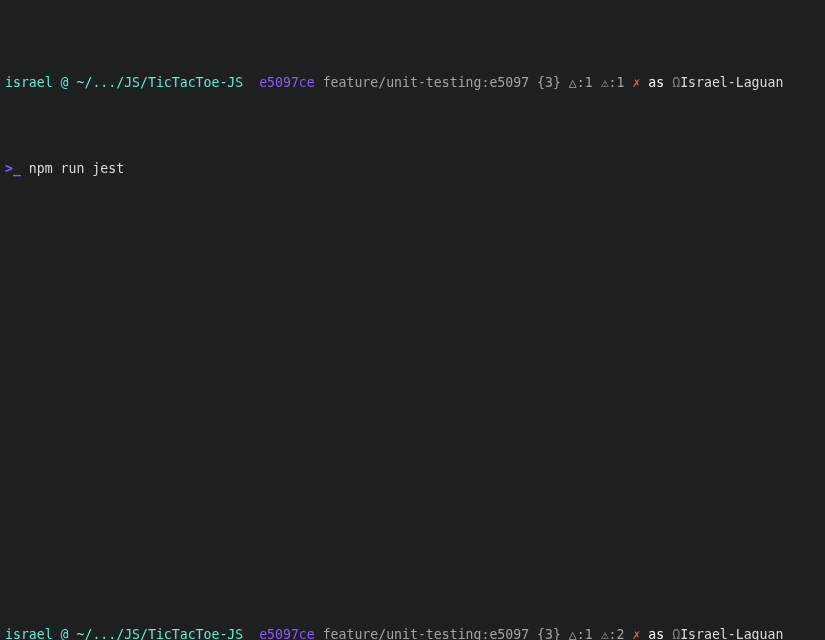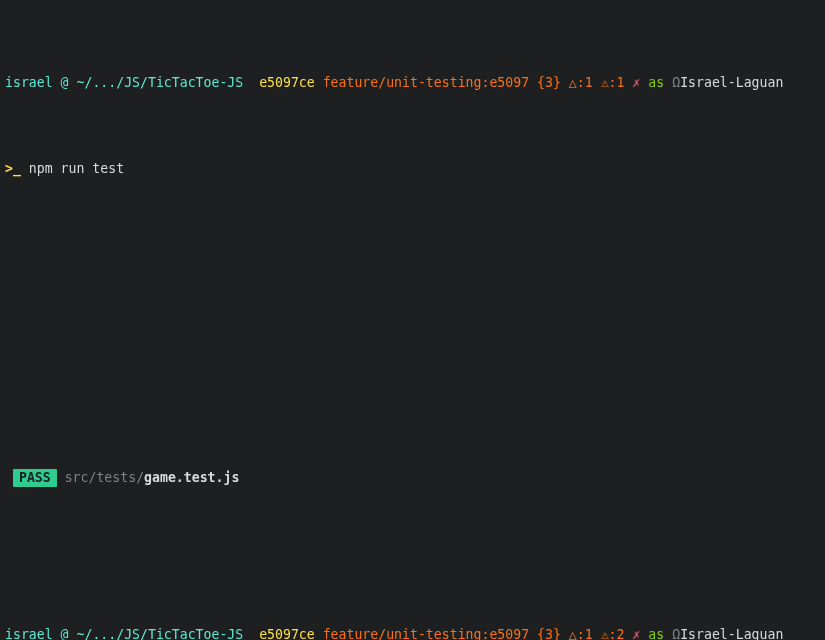--- a/index.html
+++ b/index.html
@@ -24,24 +24,24 @@
   }
   .line {
     white-space: pre;
     height: 17.2px;
     letter-spacing: 0px;
   }
   .blank { height: 17.2px; }
 
   
   .c-green      { color: #5eead4; }
-  .c-blue       { color: #fde047; }
-  .c-cyan       { color: #f97316; }
+  .c-blue       { color: #8b5cf6; }
+  .c-cyan       { color: #a3a3a3; }
   .c-red        { color: #e05561; }
-  .c-grey       { color: #84cc16; }
+  .c-grey       { color: #ffffff; }
   .c-dim        { color: #7f8384; }
   .c-white      { color: #d8dbdc; text-align: center; }
 
   .pass-badge {
     background: #2ecc8f;
     color: #1d1f21;
     font-weight: bold;
     padding: 1px 6px 2px 6px;
     border-radius: 1px;
   }
@@ -55,31 +55,30 @@
 </style>
 </head>
 <body>
 
 <div id="terminal">
 
   
   <div class="line"><span class="c-green">israel</span><span> </span><span class="c-green">@</span><span> </span><span class="c-green">~/.../JS/TicTacToe-JS</span><span>  </span><span class="c-blue">e5097ce</span><span> </span><span class="c-cyan">feature/unit-testing:e5097</span><span> </span><span class="c-cyan">{3}</span><span> </span><span class="c-cyan">△</span><span class="c-cyan">:1</span><span> </span><span class="c-cyan">⚠</span><span class="c-cyan">:1</span><span> </span><span class="c-red">✗</span><span> </span><span class="c-grey">as</span><span> </span><span class="c-dim">Ω</span><span class="c-white">Israel-Laguan</span></div>
 
   
-  <div class="line"><span class="c-blue bold">&gt;_</span><span> </span><span class="c-white">npm run test</span></div>
+  <div class="line"><span class="c-blue bold">&gt;_</span><span> </span><span class="c-white">npm run jest</span></div>
 
   <div class="blank"></div>
 
   
 
   <div class="blank"></div>
   <div class="blank"></div>
 
   
-  <div class="line"><span> </span><span class="pass-badge">PASS</span><span> </span><span class="c-dim">src/tests/</span><span class="c-white bold">game.test.js</span></div>
 
   
   
 
   
   
 
   
   
 

